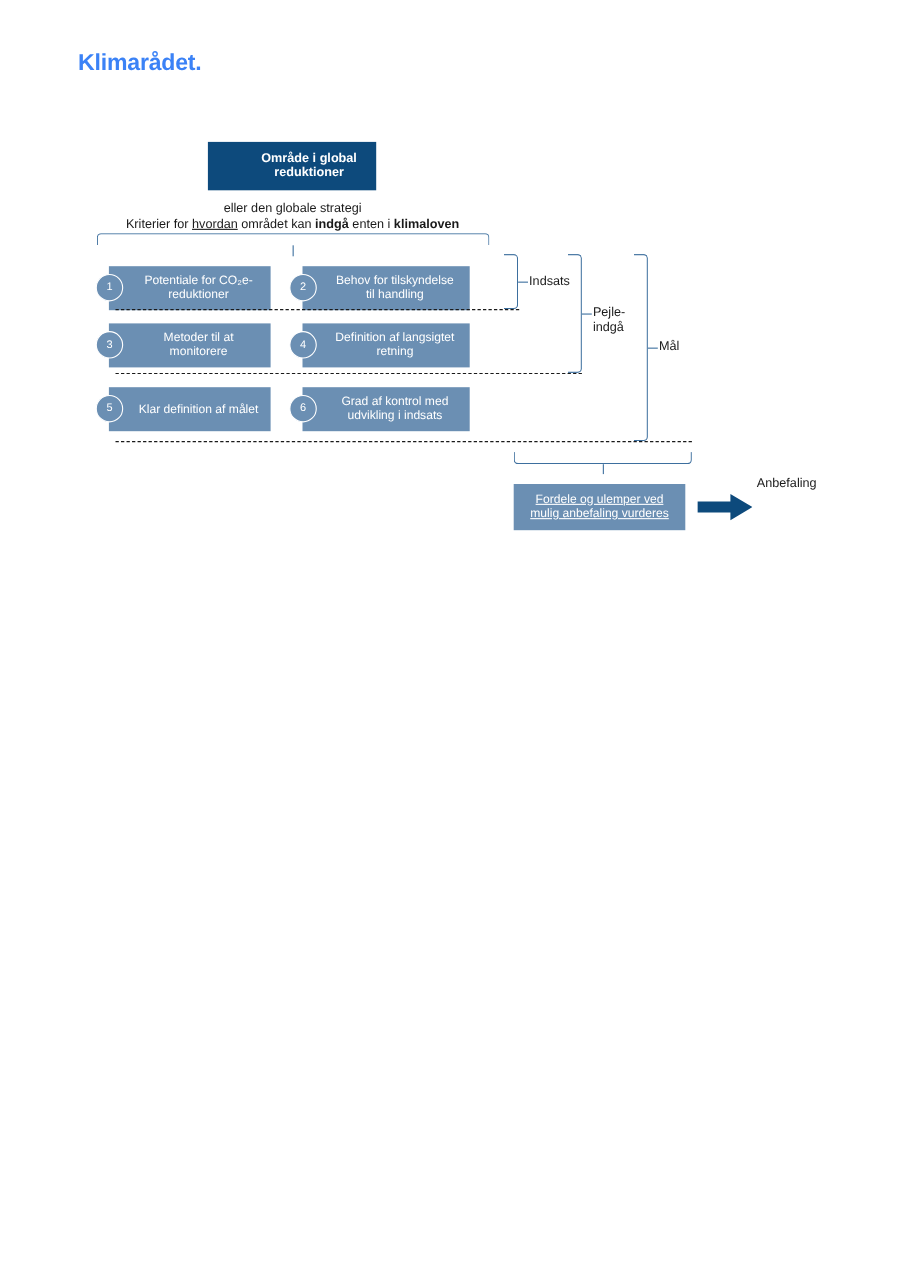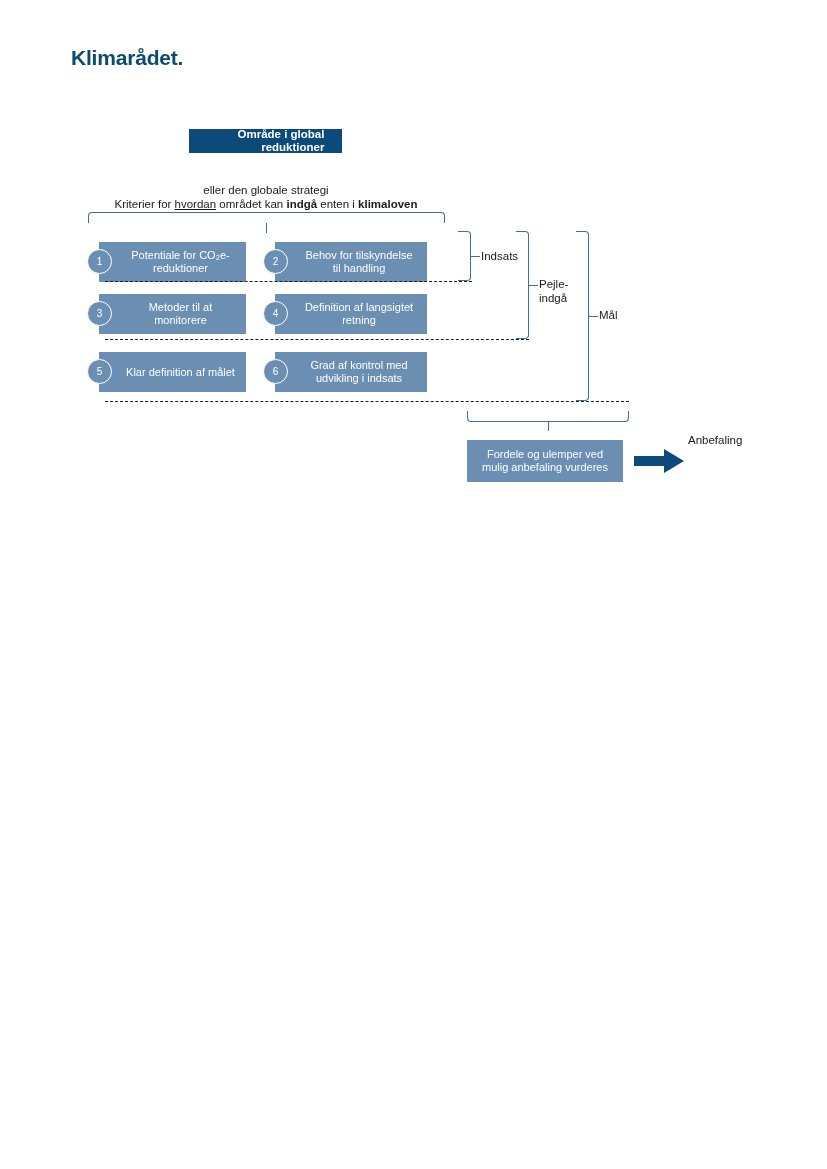--- a/index.html
+++ b/index.html
@@ -16,45 +16,45 @@
     overflow: hidden;
   }
 
   
   #brand {
     position: absolute;
     left: 71px; top: 46px;
     font-size: 21px;
     font-weight: bold;
     letter-spacing: -0.2px;
-    color: #0c4a6e;
+    color: #3b82f6;
     white-space: nowrap;
   }
 
   
   #diagram {
     position: absolute;
     left: 0; top: 0;
     width: 827px; height: 560px;
   }
 
   
   #top-box {
     position: absolute;
     left: 189px; top: 129px;
-    width: 153px; height: 24px;
+    width: 153px; height: 44px;
     background: #0d4a7c;
     color: #ffffff;
     font-size: 11.5px;
     font-weight: bold;
     line-height: 13.5px;
     display: flex;
     align-items: center;
     justify-content: center;
-    text-align: right;
+    text-align: center;
     padding-left: 31px;
   }
   #top-box span { display: block; }
 
   
   #criteria-caption {
     position: absolute;
     left: 88px; top: 183px;
     width: 356px;
     text-align: center;
@@ -153,21 +153,21 @@
     width: 156px; height: 42px;
     background: #6b8fb3;
     color: #ffffff;
     font-size: 11px;
     line-height: 13.5px;
     display: flex;
     align-items: center;
     justify-content: center;
     text-align: center;
   }
-  #rec-box span { display: block; }
+  #rec-box span { display: block; text-decoration: underline; }
 
   #arrow {
     position: absolute;
     left: 634px; top: 448px;
     width: 50px; height: 26px;
   }
   #rec-label {
     position: absolute;
     left: 688px; top: 434px;
     font-size: 11.5px;

